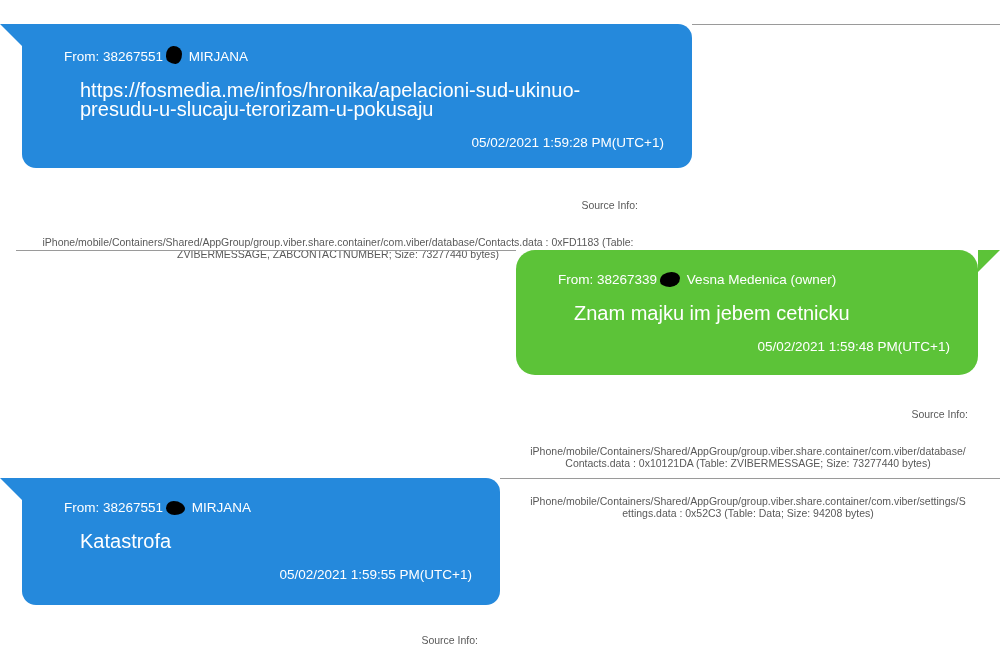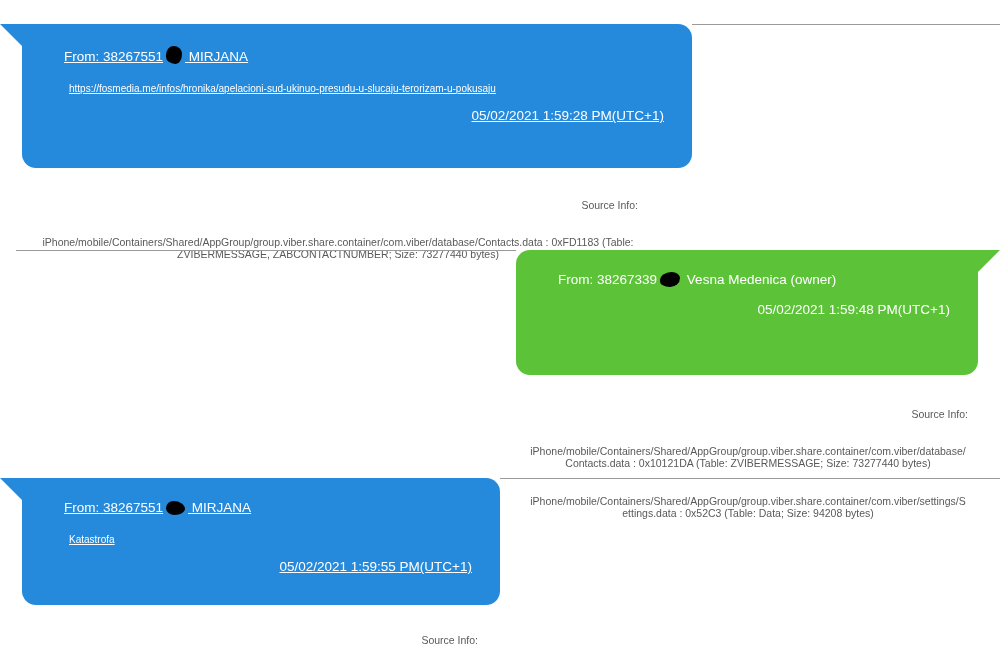--- a/index.html
+++ b/index.html
@@ -39,25 +39,25 @@
   .bubble {
     position: absolute;
     box-sizing: border-box;
     border-radius: 14px;
     padding: 22px 28px 16px 42px;
     color: #ffffff;
   }
   .bubble.incoming {
     background: #2589dc;
     border-top-left-radius: 0;
-    text-decoration: underline;
   }
   .bubble.outgoing {
     background: #5cc338;
     border-top-right-radius: 0;
+    border-radius: 19px;
   }
 
   
   .tail {
     position: absolute;
     top: 0;
     width: 0;
     height: 0;
   }
   .tail.left {
@@ -91,23 +91,23 @@
   .redaction.blob-b {
     width: 20px; height: 15px;
     border-radius: 58% 42% 50% 50% / 60% 40% 62% 38%;
   }
   .redaction.blob-c {
     width: 19px; height: 14px;
     border-radius: 40% 60% 55% 45% / 50% 58% 42% 50%;
   }
 
   .body-text {
-    font-size: 10px;
+    font-size: 20px;
     line-height: 19px;
-    margin: 5px;
+    margin: 16px;
     word-break: break-word;
   }
   .timestamp {
     font-size: 13.5px;
     line-height: 16px;
     text-align: right;
     margin-top: 10px;
     white-space: nowrap;
   }
 
@@ -164,20 +164,21 @@
 
     <div class="bubble outgoing" style="left:516px; top:250px; width:462px; height:125px;">
       <span class="tail right"></span>
 
       <p class="from-line">
         <span>From:</span>
         <span>38267339</span><span class="redaction blob-b"></span>
         <span>Vesna Medenica (owner)</span>
       </p>
 
+      <p class="body-text">Znam majku im jebem cetnicku</p>
 
       <div class="timestamp">05/02/2021 1:59:48 PM(UTC+1)</div>
     </div>
 
     <div class="source-info" style="left:528px; top:383px; width:440px;">
       <span class="src-label">Source Info:</span>
       <span class="src-path">iPhone/mobile/Containers/Shared/AppGroup/group.viber.share.container/com.viber/database/Contacts.data : 0x10121DA (Table: ZVIBERMESSAGE; Size: 73277440 bytes)</span>
       <span class="src-path">iPhone/mobile/Containers/Shared/AppGroup/group.viber.share.container/com.viber/settings/Settings.data : 0x52C3 (Table: Data; Size: 94208 bytes)</span>
     </div>
   </div>

